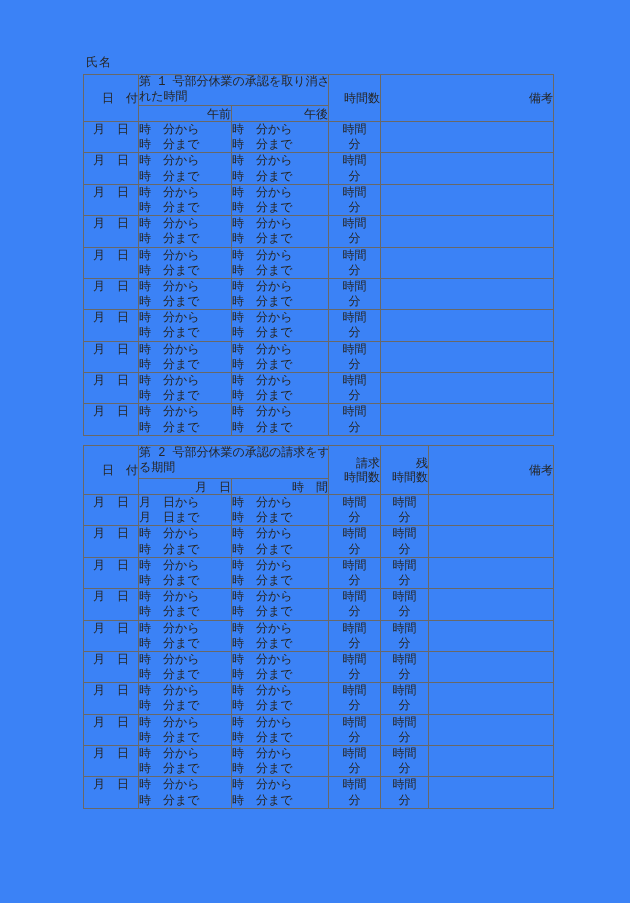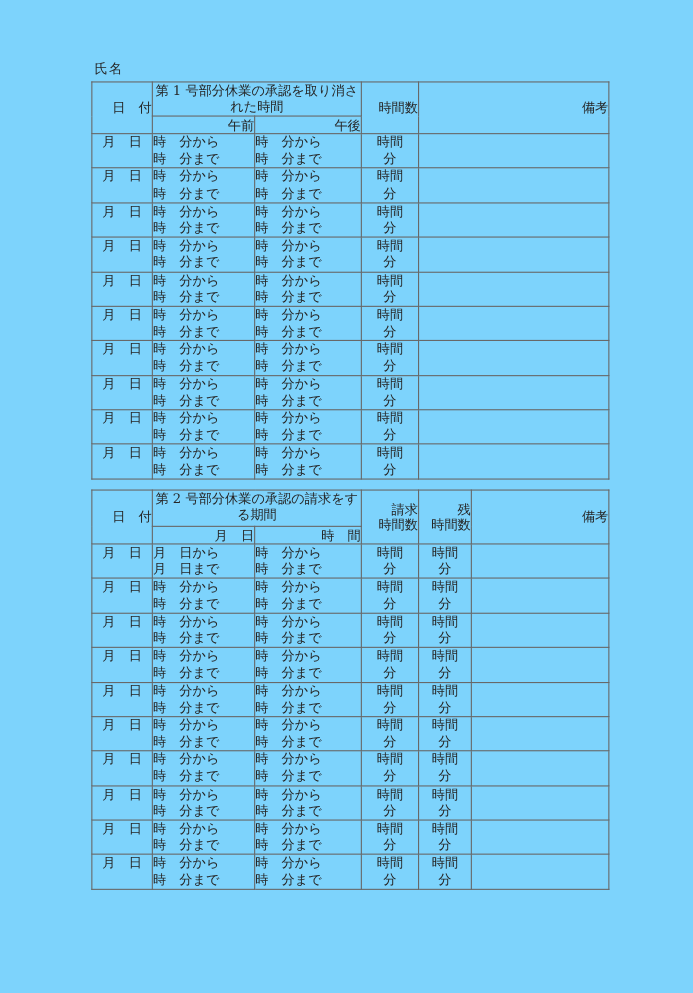--- a/index.html
+++ b/index.html
@@ -4,21 +4,21 @@
 <style>
   html,body{margin:0;padding:0;}
   body{
     width:630px;height:903px;
     background:#e9e9e9;
     font-family:"DejaVu Serif","Liberation Serif",serif;
   }
   .page{
     position:relative;
     width:630px;height:903px;
-    background:#7dd3fc;
+    background:#3b82f6;
     color:#262626;
     overflow:hidden;
   }
   .name-label{
     position:absolute;
     left:86px;top:55px;
     font-size:12px;line-height:15px;
     letter-spacing:1px;
   }
   table.t{
@@ -35,24 +35,25 @@
     padding:0;
     font-weight:normal;
     overflow:hidden;
   }
   #t1 tr.hA{height:31px;}
   #t2 tr.hA{height:33px;}
   .t tr.hB{height:16px;}
   .t tbody tr{height:30.7px;}
   .c-mid{text-align:right;vertical-align:middle;line-height:14px;white-space:pre-line;}
   .span-h{
-    text-align:center;vertical-align:top;
+    text-align:left;vertical-align:top;
     padding:1px 2px 0 3px;
     line-height:14.5px;
     white-space:pre;
+    font-family:Liberation Mono, monospace;
   }
   .c-date{text-align:center;vertical-align:top;}
   .c-time{text-align:left;vertical-align:top;padding-right:4px;}
   .c-hours{text-align:center;vertical-align:top;padding-right:4px;}
   .c-remarks{vertical-align:top;}
   .ln{line-height:15.2px;height:15.2px;white-space:pre;}
 </style>
 </head>
 <body>
 

